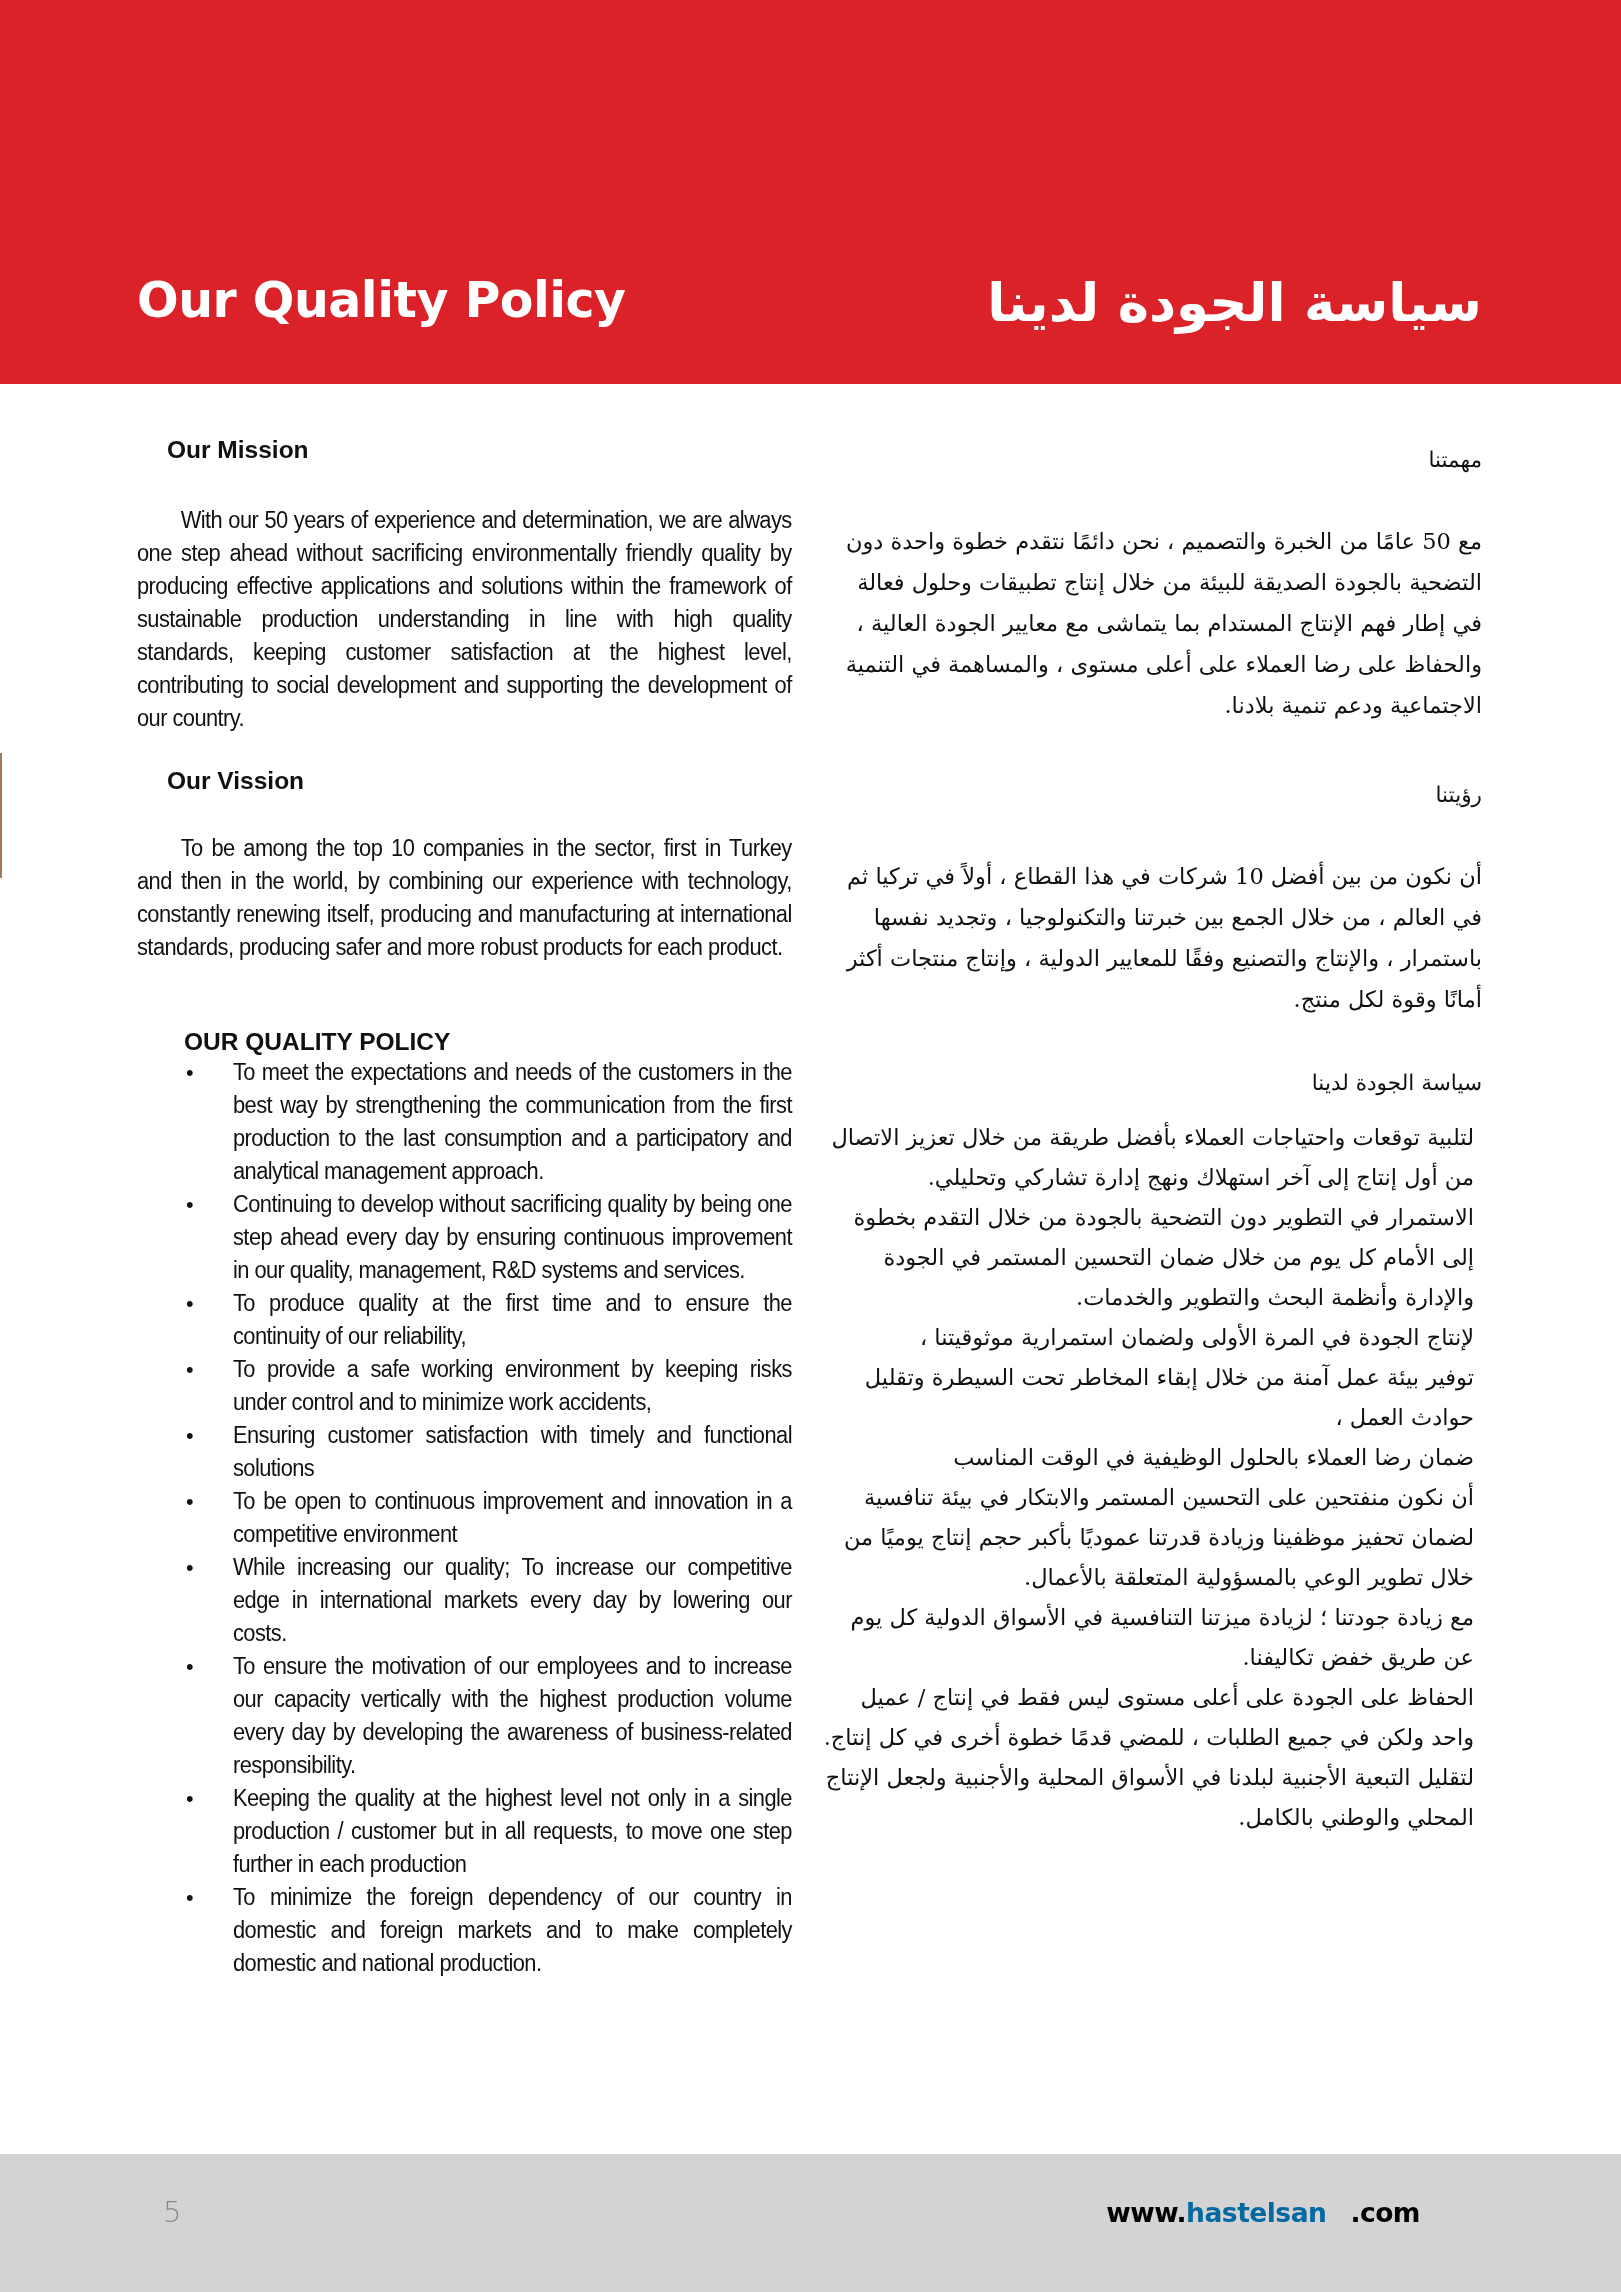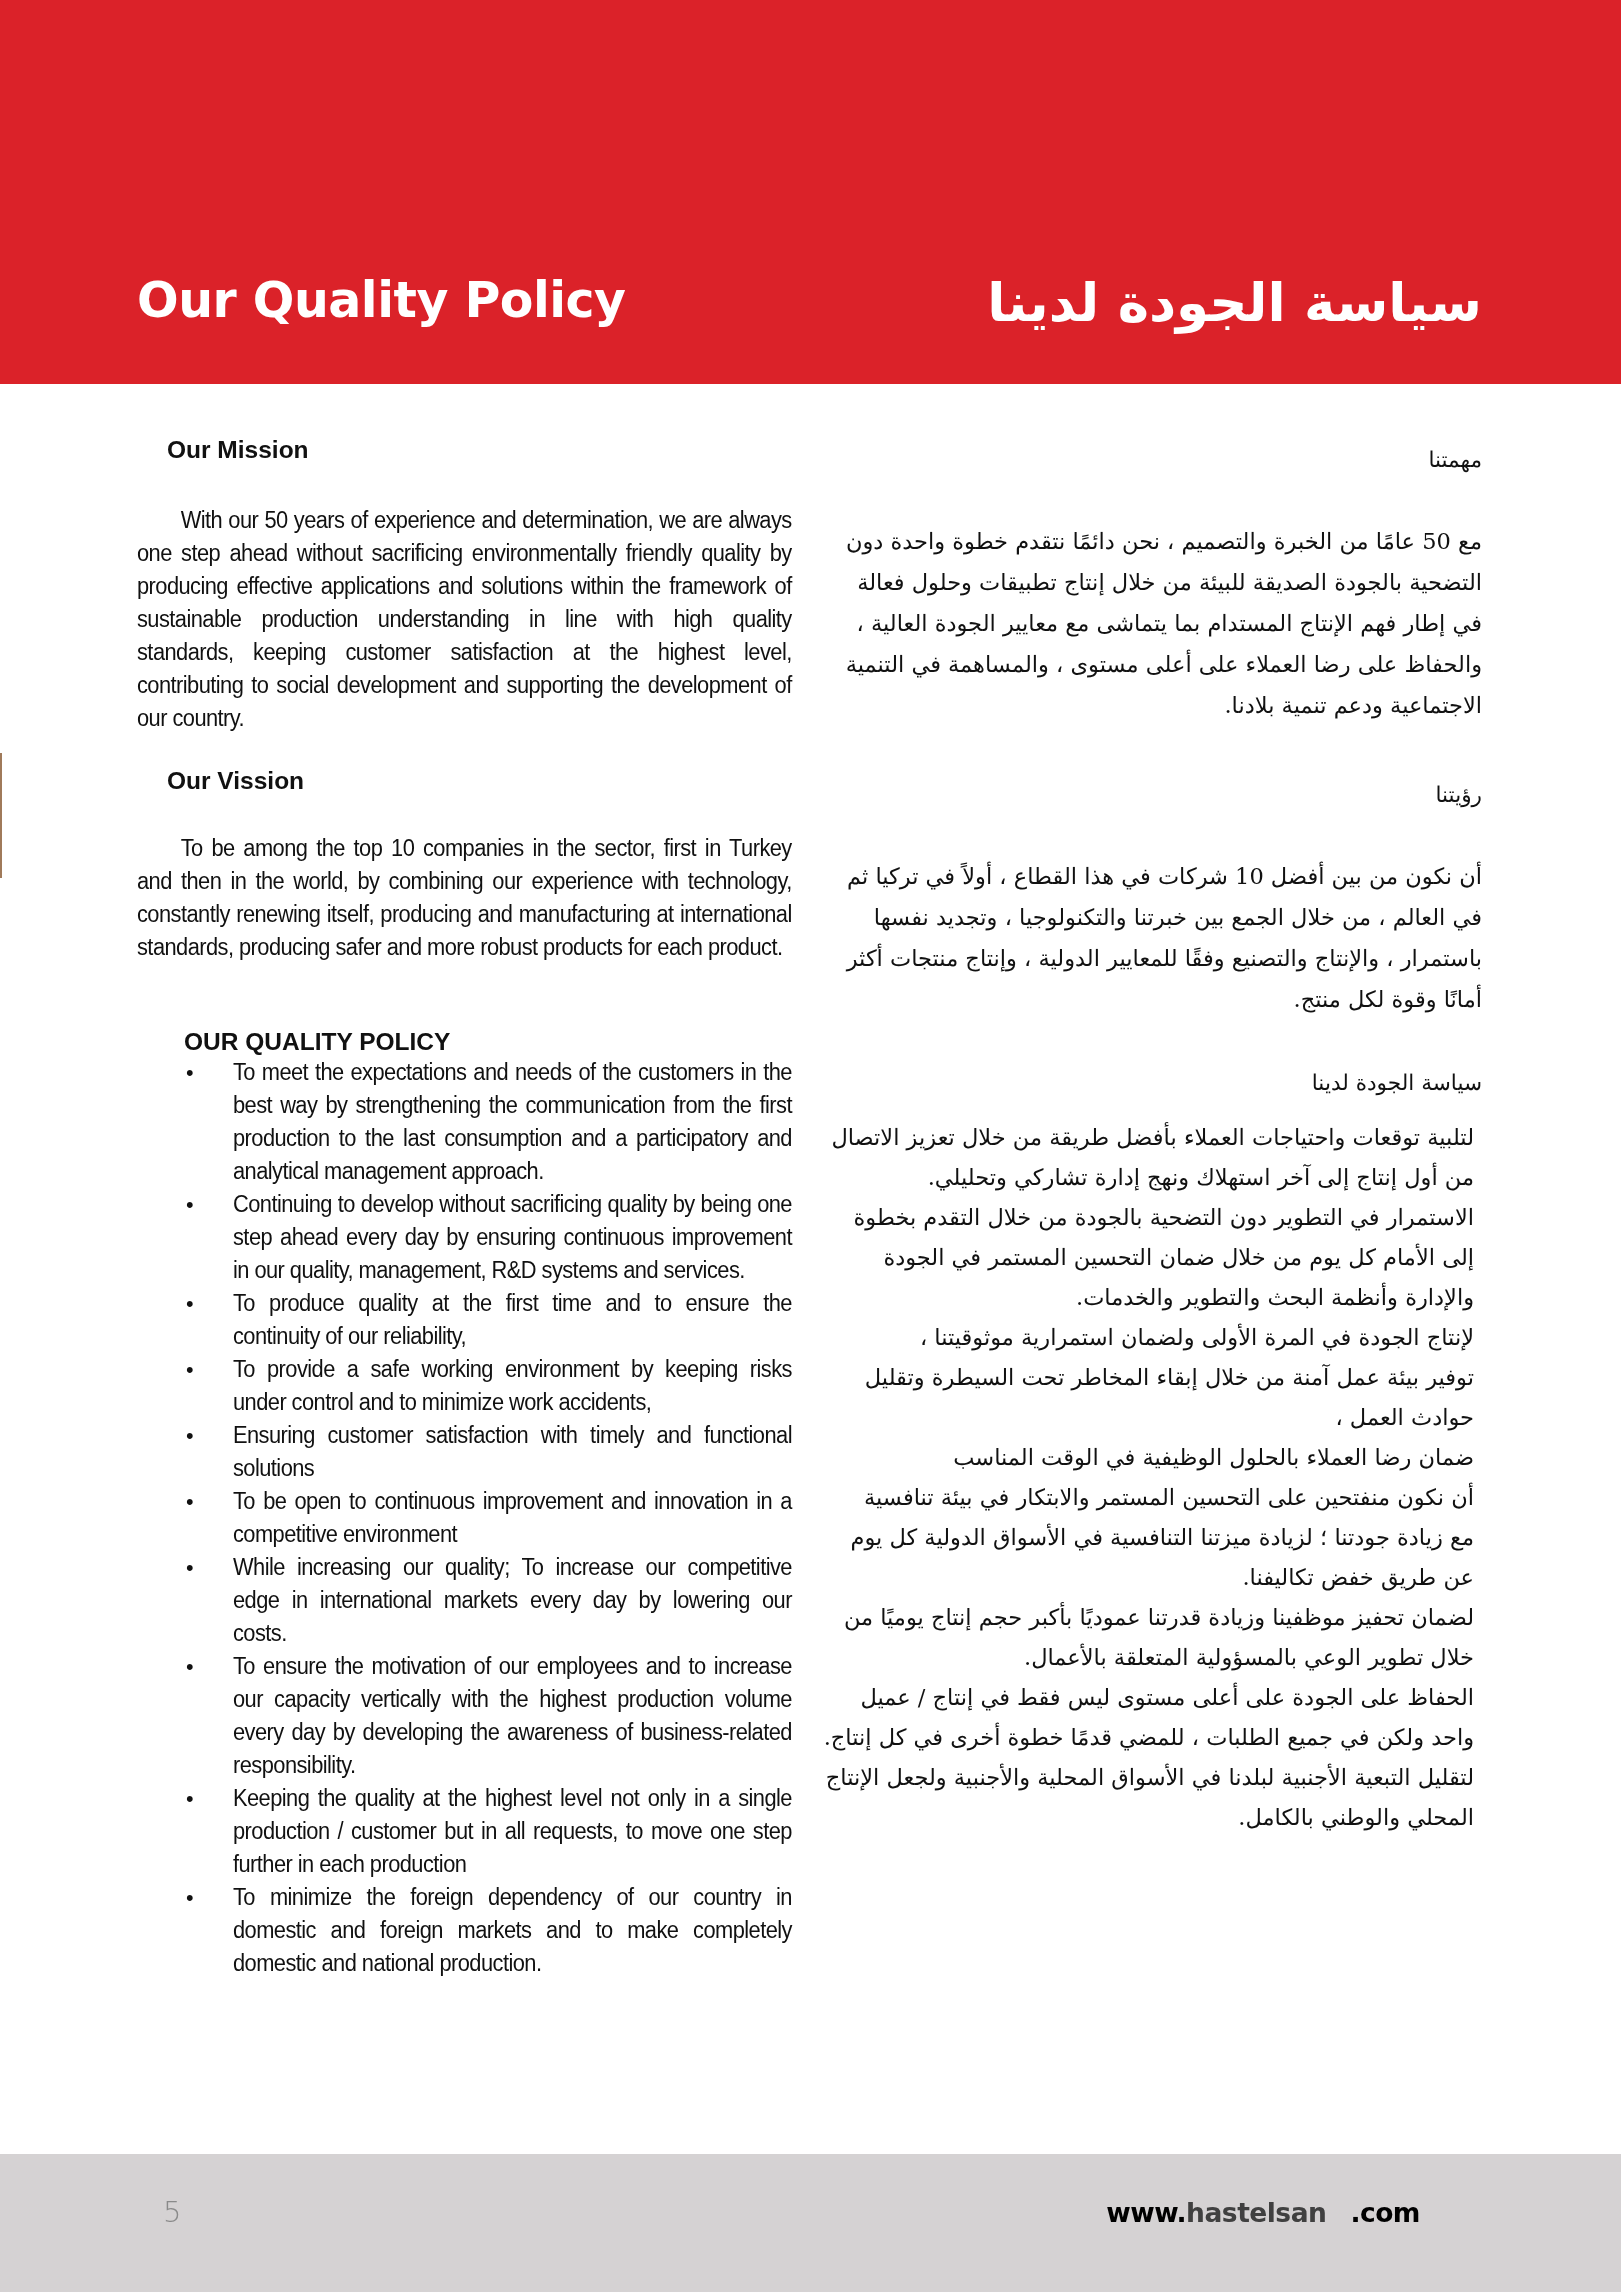--- a/index.html
+++ b/index.html
@@ -77,21 +77,21 @@
       position: absolute; left: 163px; top: 41px;
       font-family: "DejaVu Sans", sans-serif; font-weight: 200;
       font-size: 29px; color: #8a8a8a;
     }
     .site-url {
       position: absolute; right: 201px; top: 43px;
       font-family: "DejaVu Sans", sans-serif; font-size: 26.5px; color: #555;
       letter-spacing: -0.5px;
     }
     .site-url .thin { font-weight: bold; color: #000000; margin-left: 24px; }
-    .site-url .bold { font-weight: bold; color: #404040; }
+    .site-url .bold { font-weight: bold; color: #0369a1; }
   </style>
 </head>
 <body>
 
 <div class="banner">
   <div class="banner-title-en">Our Quality Policy</div>
   <div class="banner-title-ar">سياسة الجودة لدينا</div>
 </div>
 
 <div class="edge-mark"></div>
@@ -156,22 +156,22 @@
   <p class="ar-para" style="top:421px;">أن نكون من بين أفضل 10 شركات في هذا القطاع ، أولاً في تركيا ثم في العالم ، من خلال الجمع بين خبرتنا والتكنولوجيا ، وتجديد نفسها باستمرار ، والإنتاج والتصنيع وفقًا للمعايير الدولية ، وإنتاج منتجات أكثر أمانًا وقوة لكل منتج.</p>
 
   <div class="ar-heading" style="top:635px;">سياسة الجودة لدينا</div>
   <ul class="ar-list" style="top:674px;">
     <li>لتلبية توقعات واحتياجات العملاء بأفضل طريقة من خلال تعزيز الاتصال من أول إنتاج إلى آخر استهلاك ونهج إدارة تشاركي وتحليلي.</li>
     <li>الاستمرار في التطوير دون التضحية بالجودة من خلال التقدم بخطوة إلى الأمام كل يوم من خلال ضمان التحسين المستمر في الجودة والإدارة وأنظمة البحث والتطوير والخدمات.</li>
     <li>لإنتاج الجودة في المرة الأولى ولضمان استمرارية موثوقيتنا ،</li>
     <li>توفير بيئة عمل آمنة من خلال إبقاء المخاطر تحت السيطرة وتقليل حوادث العمل ،</li>
     <li>ضمان رضا العملاء بالحلول الوظيفية في الوقت المناسب</li>
     <li>أن نكون منفتحين على التحسين المستمر والابتكار في بيئة تنافسية</li>
+    <li>لضمان تحفيز موظفينا وزيادة قدرتنا عموديًا بأكبر حجم إنتاج يوميًا من خلال تطوير الوعي بالمسؤولية المتعلقة بالأعمال.</li>
     <li>مع زيادة جودتنا ؛ لزيادة ميزتنا التنافسية في الأسواق الدولية كل يوم عن طريق خفض تكاليفنا.</li>
-    <li>لضمان تحفيز موظفينا وزيادة قدرتنا عموديًا بأكبر حجم إنتاج يوميًا من خلال تطوير الوعي بالمسؤولية المتعلقة بالأعمال.</li>
     <li>الحفاظ على الجودة على أعلى مستوى ليس فقط في إنتاج / عميل واحد ولكن في جميع الطلبات ، للمضي قدمًا خطوة أخرى في كل إنتاج.</li>
     <li>لتقليل التبعية الأجنبية لبلدنا في الأسواق المحلية والأجنبية ولجعل الإنتاج المحلي والوطني بالكامل.</li>
   </ul>
 </section>
 
 <footer class="footer">
   <div class="page-num">5</div>
   <div class="site-url">
     <span class="thin">www.</span><span class="bold">hastelsan</span><span class="thin">.com</span>
   </div>

